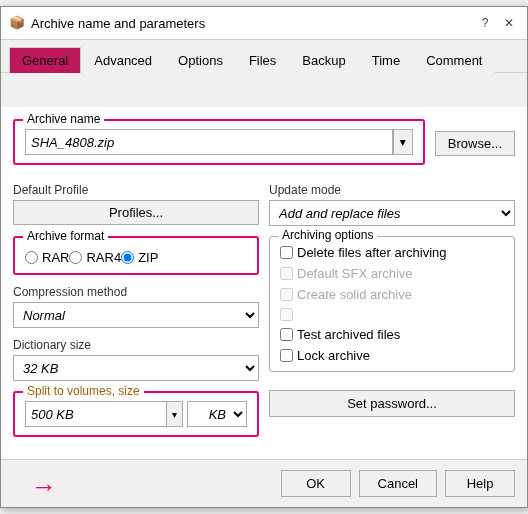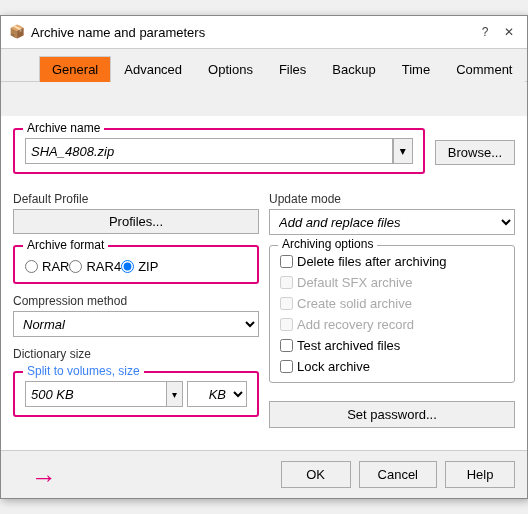--- a/index.html
+++ b/index.html
@@ -65,24 +65,23 @@
       cursor: pointer;
       font-size: 13px;
       color: #000;
       border: 1px solid transparent;
       border-bottom: none;
       background: #f0f0f0;
       position: relative;
       bottom: -1px;
     }
     .tab.active {
-      background: #f97316;
+      background: #be185d;
       border-color: #ccc;
       border-bottom-color: #fff;
-      margin-left: 30px;
     }
 
     .content {
       background: #fff;
       padding: 12px;
       margin-top: 34px;
     }
 
     .row {
       display: flex;
@@ -299,21 +298,21 @@
       position: relative;
       margin-bottom: 0;
     }
     .split-volumes-group .group-label {
       position: absolute;
       top: -9px;
       left: 8px;
       background: #fff;
       padding: 0 4px;
       font-size: 12px;
-      color: #3b82f6;
+      color: #a16207;
     }
 
     .archive-format-group {
       border: 2px solid #e0007a;
       border-radius: 3px;
       padding: 8px 10px 8px;
       position: relative;
       margin-bottom: 10px;
     }
     .archive-format-group .group-label {
@@ -408,20 +407,26 @@
             <option>Fastest</option>
             <option>Fast</option>
             <option selected="">Normal</option>
             <option>Good</option>
             <option>Best</option>
           </select>
         </div>
 
         <div style="margin-bottom: 10px;">
           <label class="field-label">Dictionary size</label>
+          <select>
+            <option selected="">32 KB</option>
+            <option>64 KB</option>
+            <option>128 KB</option>
+            <option>256 KB</option>
+          </select>
         </div>
 
         <div class="split-volumes-group">
           <span class="group-label">Split to volumes, size</span>
           <div class="split-row">
             <div class="split-input-wrapper" style="flex:1;">
               <input type="text" class="split-input" value="500 KB" style="width: 100%;">
               <button class="split-arrow-btn">▾</button>
             </div>
             <select class="split-select">
@@ -445,21 +450,20 @@
             <label class="checkbox-item" style="color:#aaa;">
               <input type="checkbox" disabled="" style="">
               <span>Default SFX archive</span>
             </label>
             <label class="checkbox-item" style="color:#aaa;">
               <input type="checkbox" disabled="" style="">
               <span>Create solid archive</span>
             </label>
             <label class="checkbox-item" style="color:#aaa;">
               <input type="checkbox" disabled="" style="">
-              <span>Add recovery record</span>
             </label>
             <label class="checkbox-item">
               <input type="checkbox" style="">
               <span>Test archived files</span>
             </label>
             <label class="checkbox-item">
               <input type="checkbox" style="">
               <span>Lock archive</span>
             </label>
           </div>

